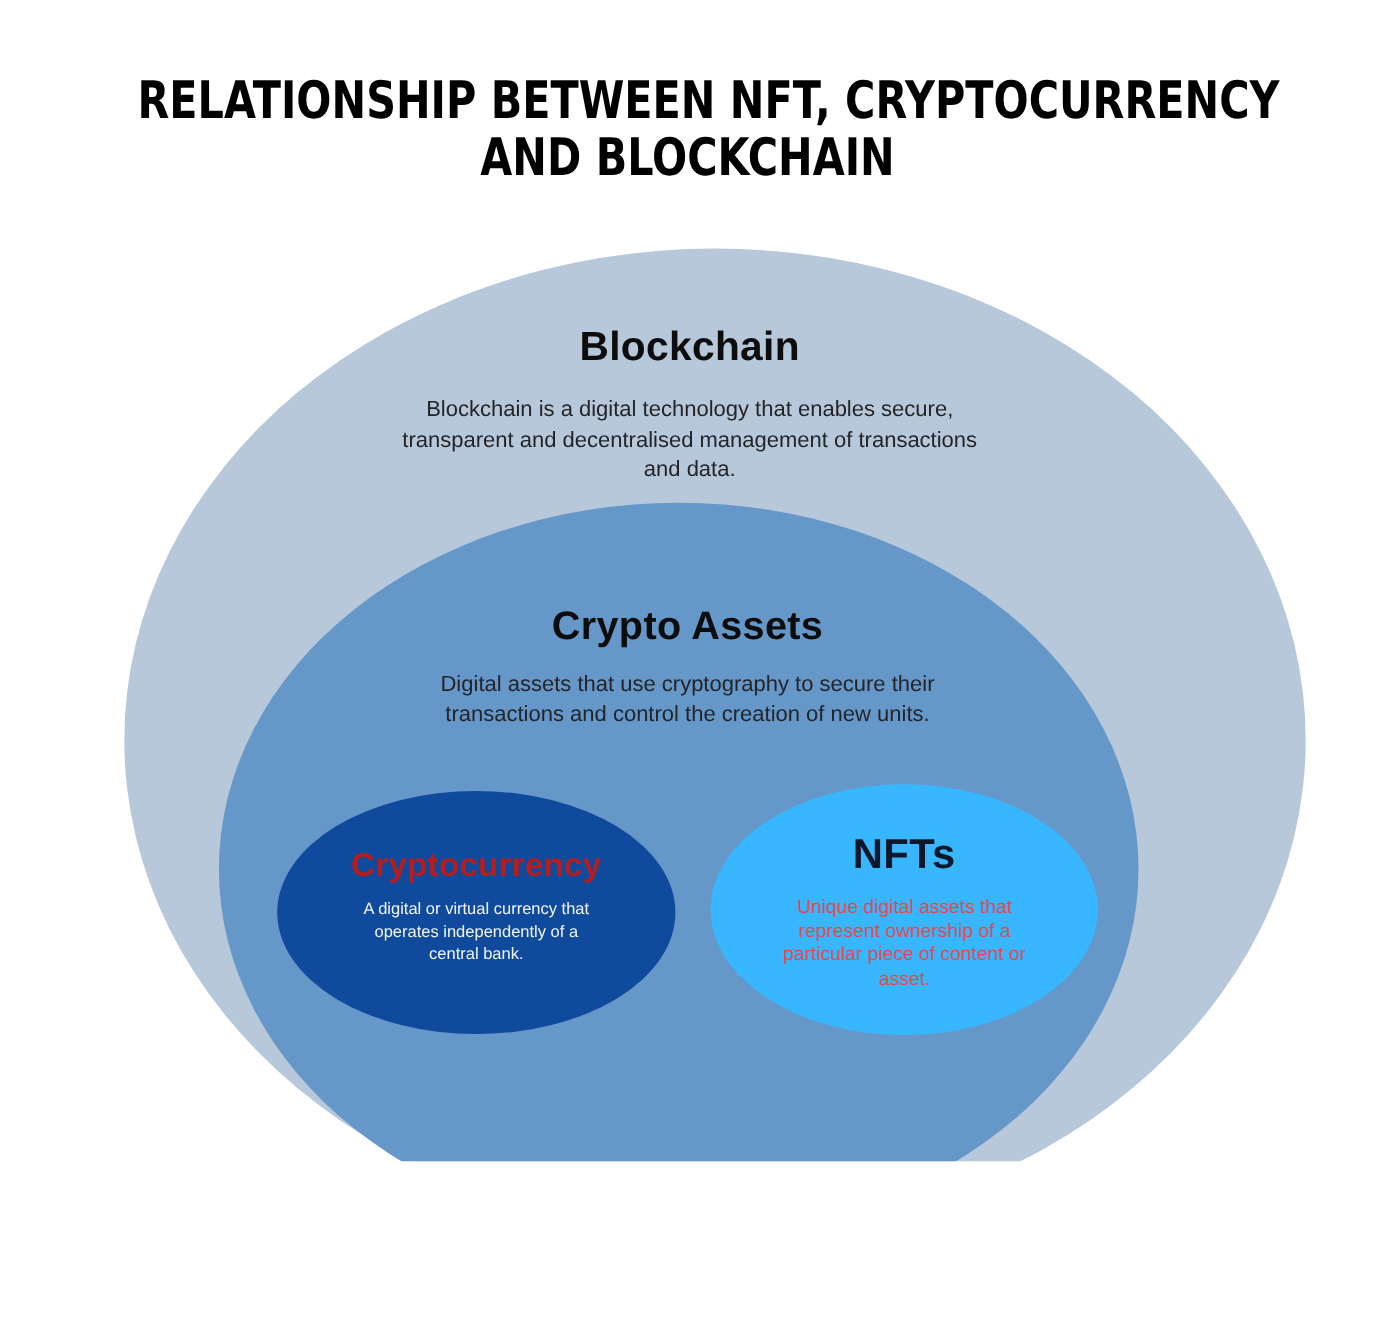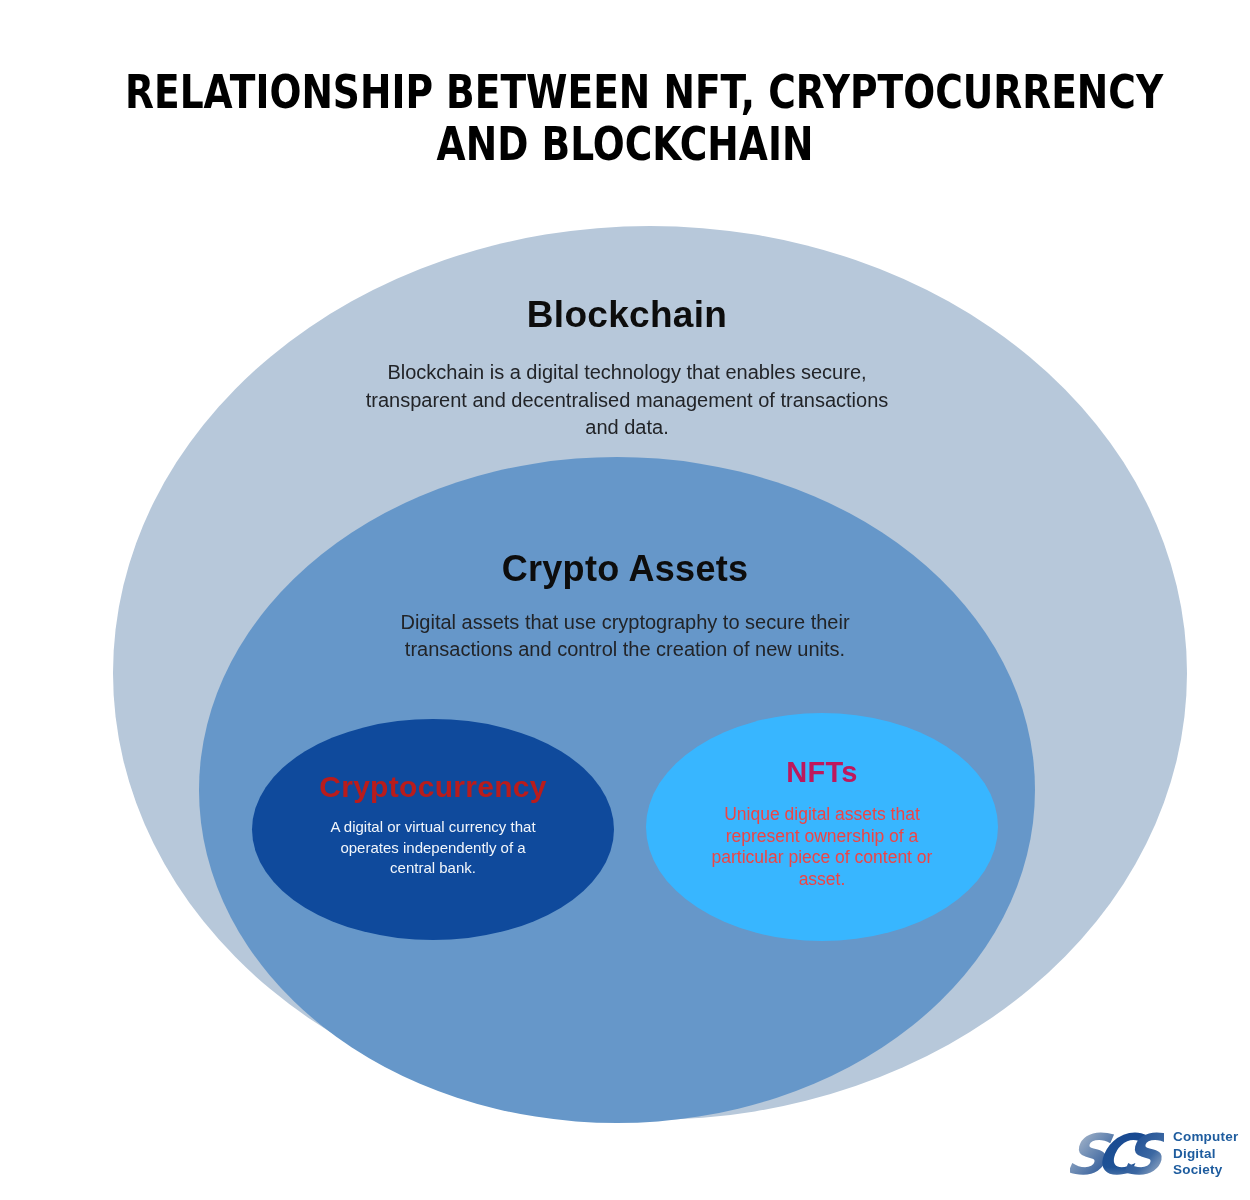--- a/index.html
+++ b/index.html
@@ -1,19 +1,19 @@
 <!DOCTYPE html>
 <html><head>
 <meta charset="utf-8">
 <style>
   html, body { margin: 0; padding: 0; background: #ffffff; }
   .canvas {
     position: relative;
     width: 1250px;
-    height: 1200px;
+    height: 1056px;
     background: #ffffff;
     overflow: hidden;
     font-family: "Liberation Sans", sans-serif;
   }
 
   
   .title {
     position: absolute;
     top: 66px;
     left: 0;
@@ -49,21 +49,21 @@
 
   .lb-crypto-assets { left: 320px; top: 548px; width: 610px; }
   .lb-crypto-assets .set-heading { font-size: 36px; }
   .lb-crypto-assets .set-desc { margin-top: 19px; font-size: 20px; line-height: 27px; }
 
   .lb-cryptocurrency { left: 253px; top: 770px; width: 360px; }
   .lb-cryptocurrency .set-heading { font-size: 30px; color: #b91c1c; }
   .lb-cryptocurrency .set-desc { margin-top: 13px; font-size: 15px; line-height: 20.5px; color: #f2f6fb; }
 
   .lb-nfts { left: 670px; top: 756px; width: 304px; }
-  .lb-nfts .set-heading { font-size: 29px; color: #be185d; }
+  .lb-nfts .set-heading { font-size: 38px; color: #0f172a; }
   .lb-nfts .set-desc { margin-top: 15px; font-size: 17.5px; line-height: 21.5px; color: #ef4444; }
 
   
   .logo {
     position: absolute;
     left: 1070px;
     top: 1122px;
     display: flex;
     align-items: center;
     gap: 9px;

